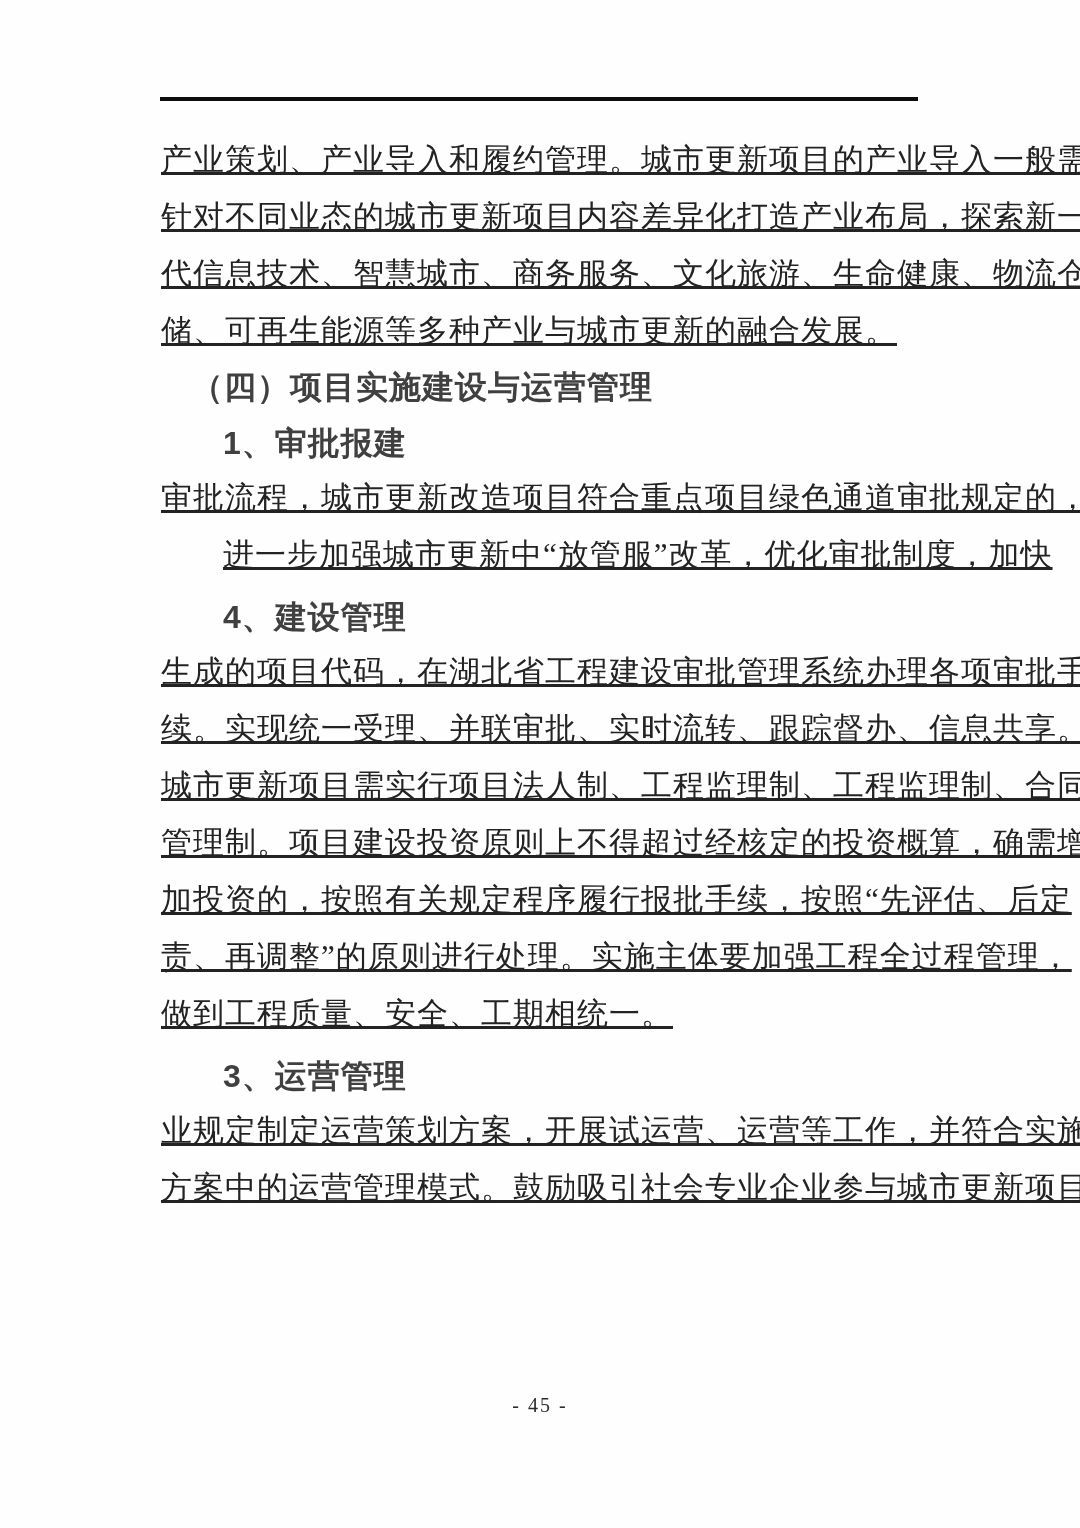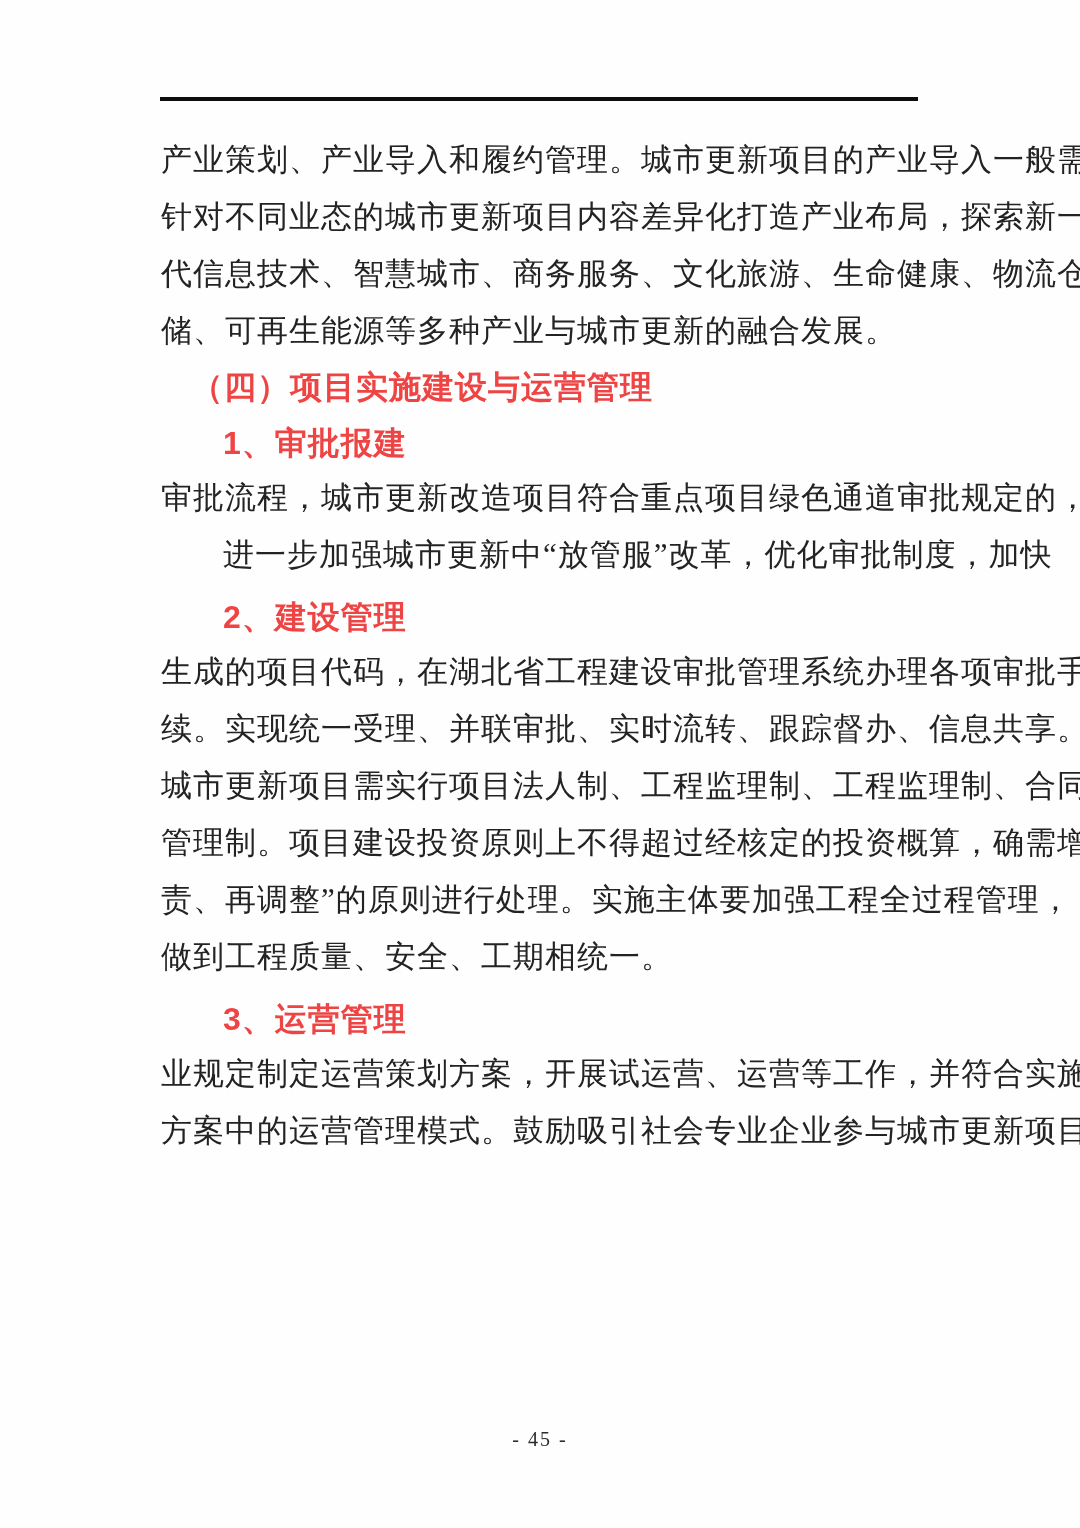--- a/index.html
+++ b/index.html
@@ -32,54 +32,55 @@
     font-size: 31px;
   }
   .bline {
     height: 57px;
     line-height: 57px;
     letter-spacing: 1px;
     text-align: justify;
     text-align-last: justify;
     text-justify: inter-character;
     white-space: nowrap;
+    text-decoration: underline;
   }
   .bline.end {
     text-align: left;
     text-align-last: left;
   }
   .bline.indent {
     text-indent: 62px;
   }
   .heading {
     height: 44px;
     line-height: 44px;
     font-family: "Liberation Sans", "DejaVu Sans", sans-serif;
     font-weight: 700;
     font-size: 32px;
-    color: #ef4444;
+    color: #404040;
     text-align: center;
     text-align-last: left;
     letter-spacing: 1px;
     white-space: nowrap;
   }
   .heading.section {
     text-indent: 30px;
     margin-top: 6px;
     margin-bottom: 2px;
   }
   .heading.sub {
     text-indent: 62px;
     margin-top: 12px;
     margin-bottom: 4px;
   }
   .footer {
     position: absolute;
     left: 0;
-    top: 1428px;
+    top: 1394px;
     width: 1080px;
     text-align: center;
     font-size: 20px;
     letter-spacing: 2px;
     color: #2b2b2b;
     font-family: "Liberation Serif", "DejaVu Serif", serif;
   }
 </style>
 </head>
 <body>
@@ -95,26 +96,27 @@
     <div class="bline">代信息技术、智慧城市、商务服务、文化旅游、生命健康、物流仓</div>
     <div class="bline end">储、可再生能源等多种产业与城市更新的融合发展。</div>
 
     <div class="heading section">（四）项目实施建设与运营管理</div>
 
     <div class="heading sub">1、审批报建</div>
 
     <div class="bline">审批流程，城市更新改造项目符合重点项目绿色通道审批规定的，</div>
     <div class="bline indent">进一步加强城市更新中“放管服”改革，优化审批制度，加快</div>
 
-    <div class="heading sub">2、建设管理</div>
+    <div class="heading sub">4、建设管理</div>
 
     <div class="bline">生成的项目代码，在湖北省工程建设审批管理系统办理各项审批手</div>
     <div class="bline">续。实现统一受理、并联审批、实时流转、跟踪督办、信息共享。</div>
     <div class="bline">城市更新项目需实行项目法人制、工程监理制、工程监理制、合同</div>
     <div class="bline">管理制。项目建设投资原则上不得超过经核定的投资概算，确需增</div>
+    <div class="bline">加投资的，按照有关规定程序履行报批手续，按照“先评估、后定</div>
     <div class="bline">责、再调整”的原则进行处理。实施主体要加强工程全过程管理，</div>
     <div class="bline end">做到工程质量、安全、工期相统一。</div>
 
     <div class="heading sub">3、运营管理</div>
 
     <div class="bline">业规定制定运营策划方案，开展试运营、运营等工作，并符合实施</div>
     <div class="bline">方案中的运营管理模式。鼓励吸引社会专业企业参与城市更新项目</div>
 
   </div>
 

